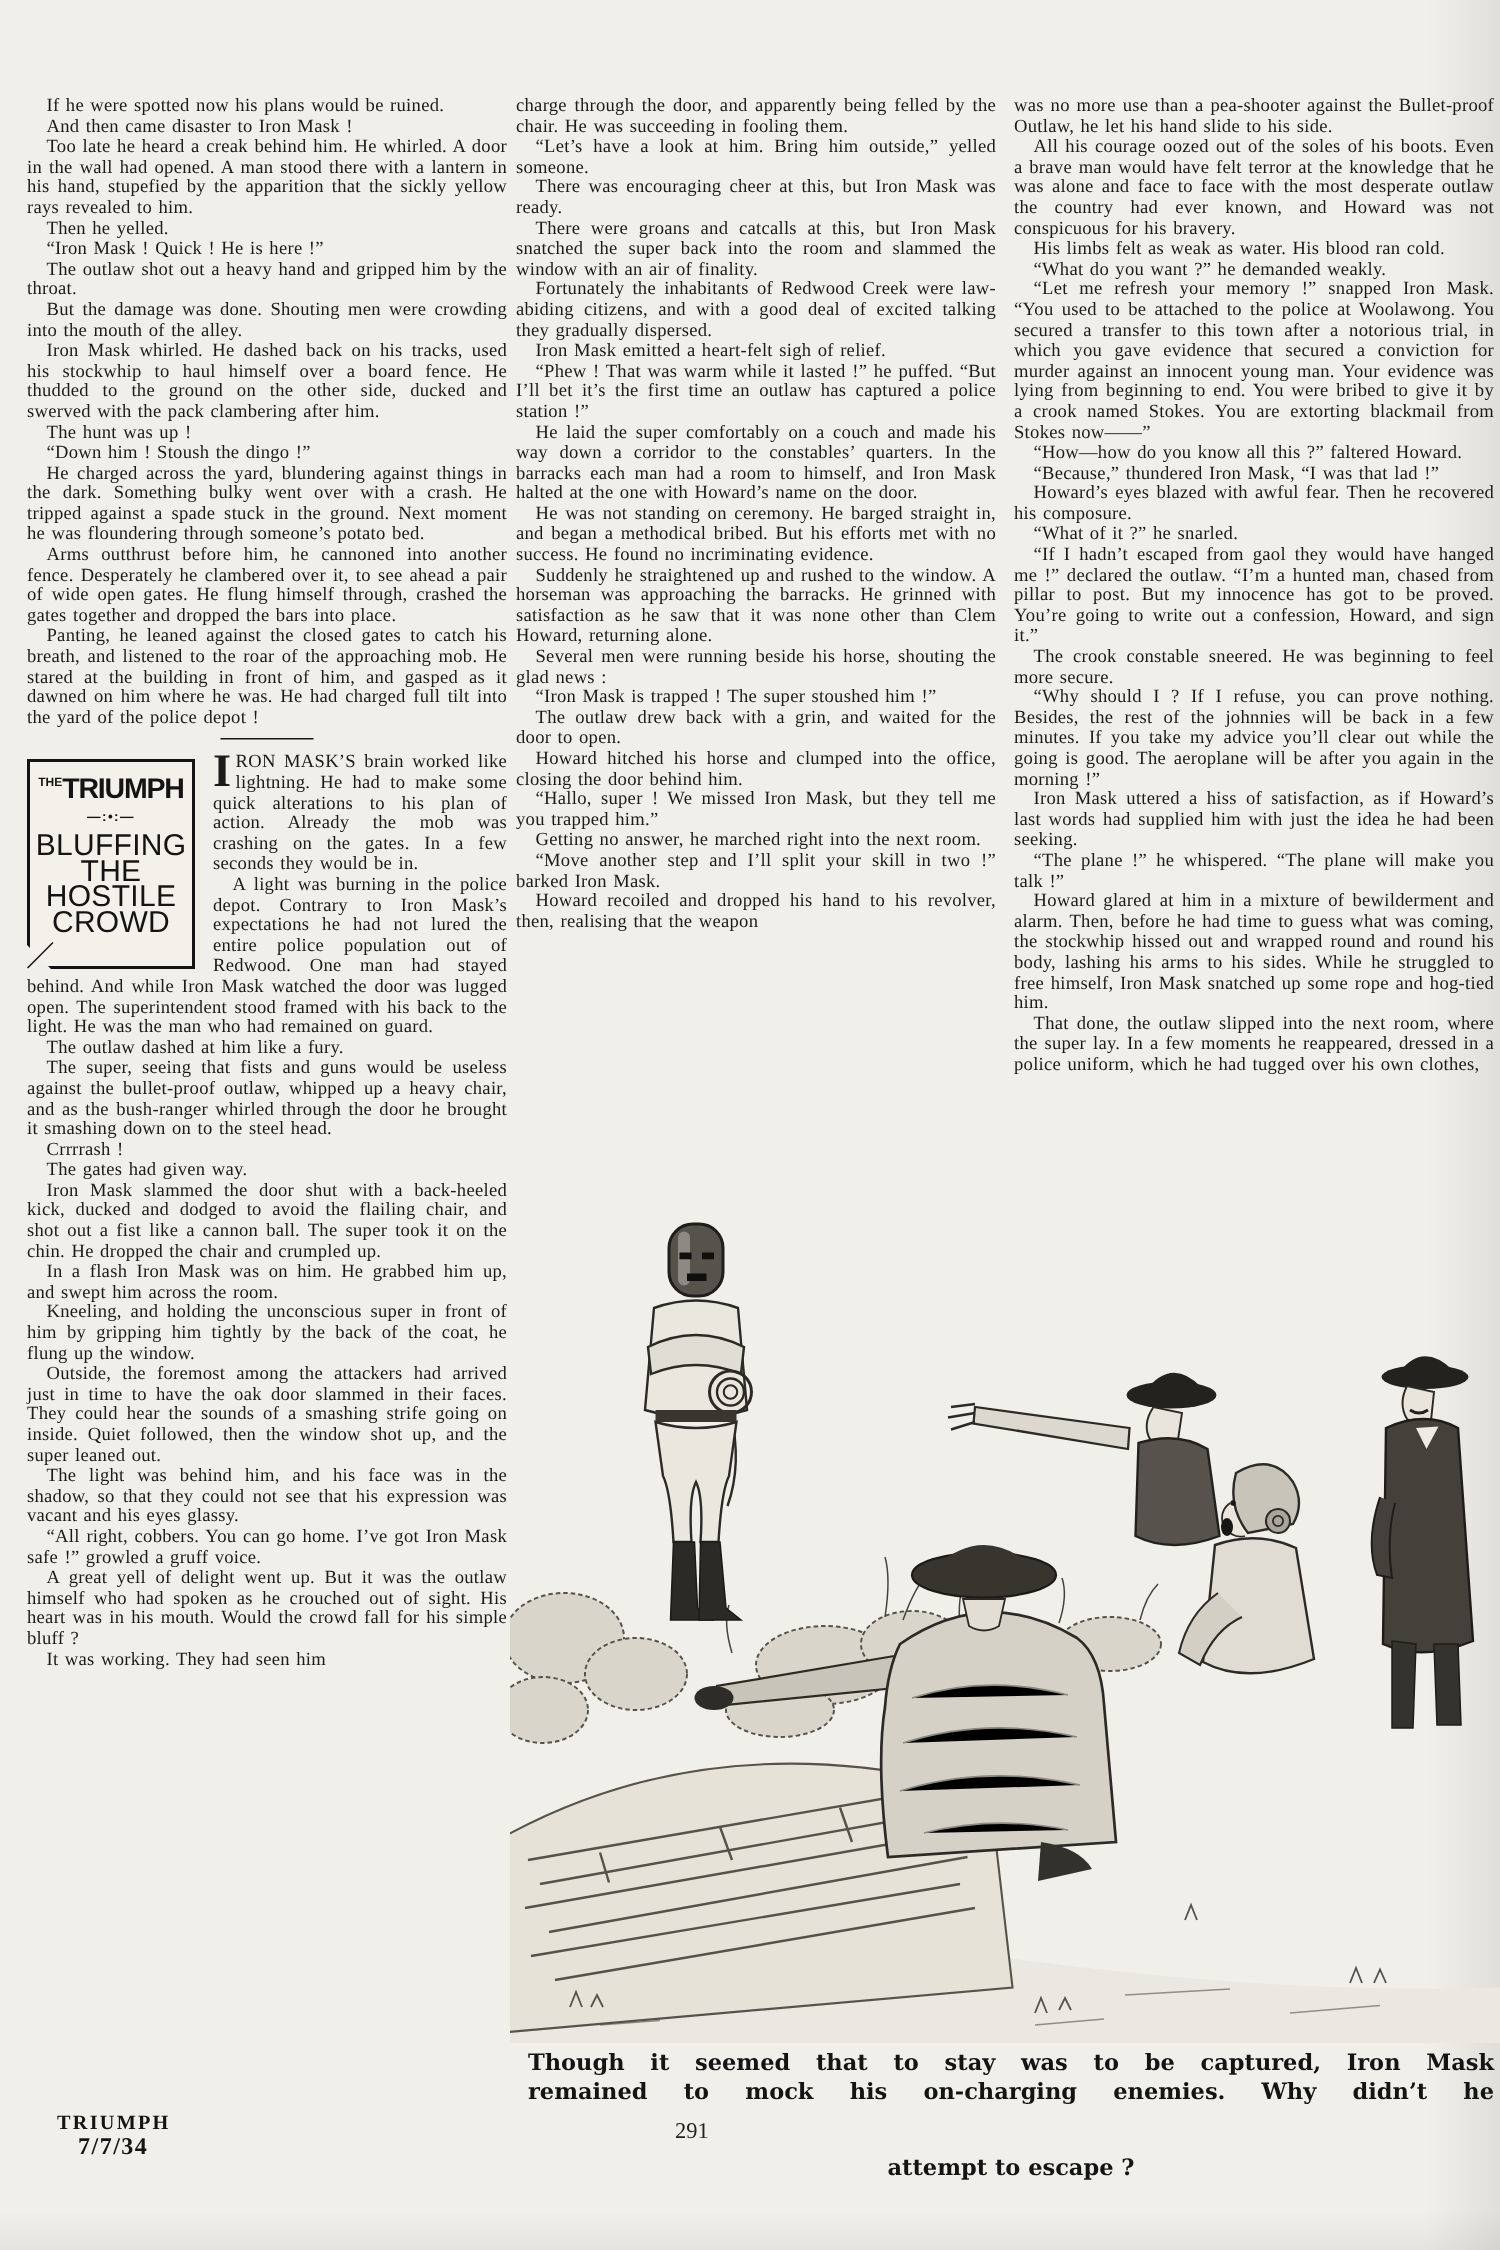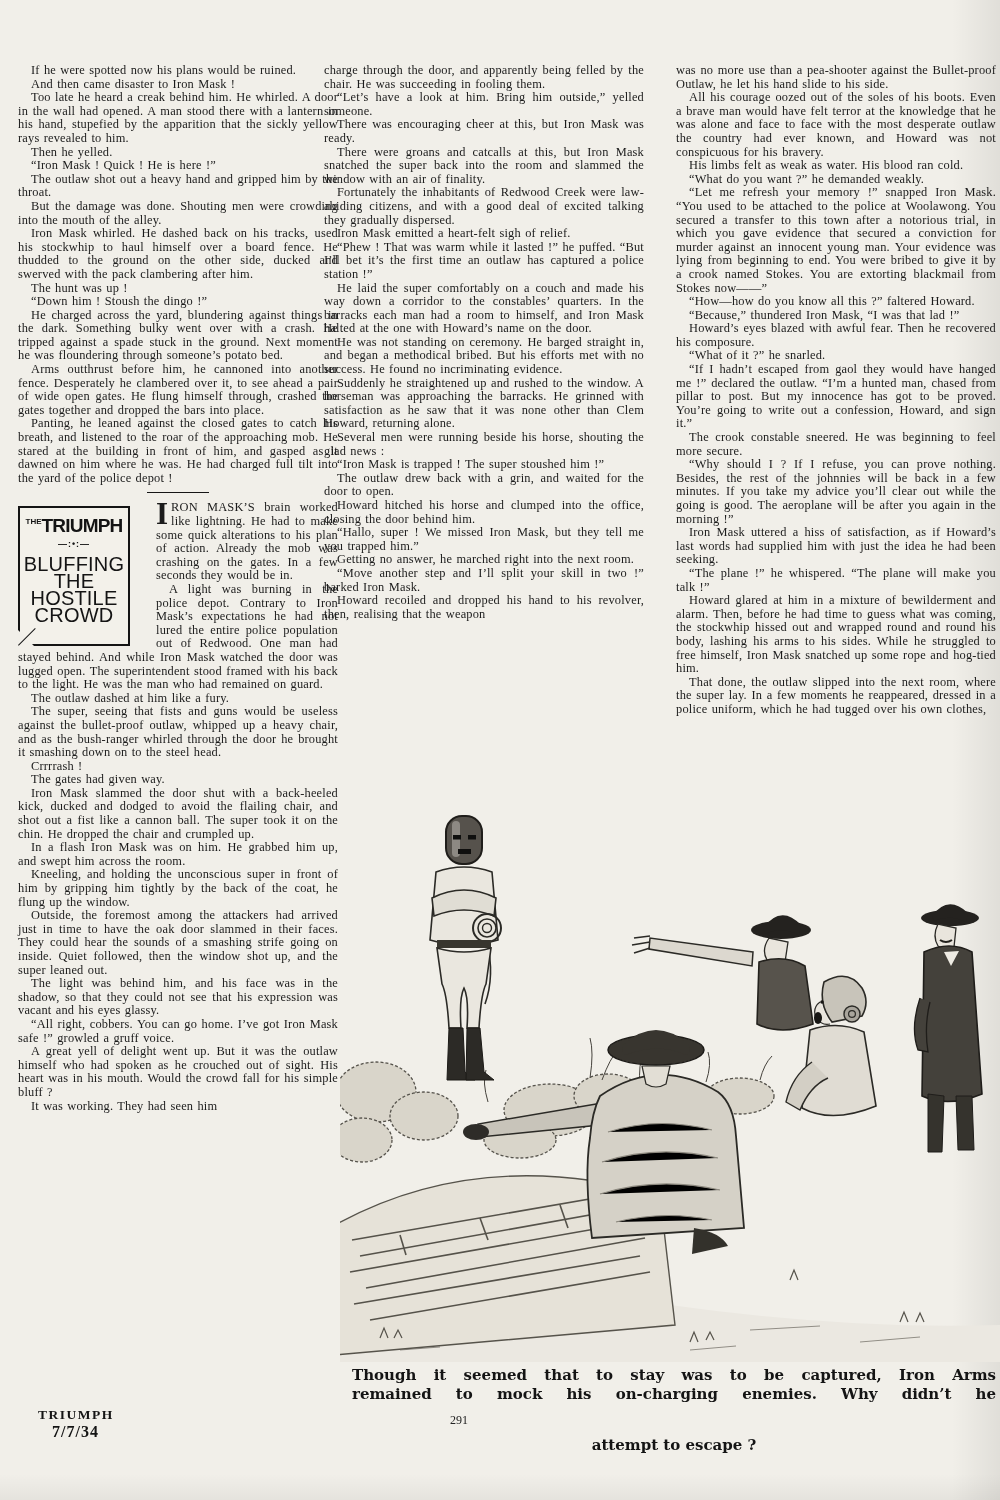--- a/index.html
+++ b/index.html
@@ -14,31 +14,31 @@
     background:linear-gradient(to right, rgba(0,0,0,0) 0%, rgba(0,0,0,0.07) 100%);pointer-events:none;}
   .scan-shade2{position:absolute;left:0;bottom:0;width:100%;height:26px;
     background:linear-gradient(to bottom, rgba(0,0,0,0) 0%, rgba(0,0,0,0.05) 100%);pointer-events:none;}
 
   .col{
     position:absolute;top:64px;width:320px;
     font-size:12.4px;line-height:13.6px;
     text-align:justify;letter-spacing:0.015em;word-spacing:0.08em;
   }
   #col-left{left:18px;}
-  #col-mid{left:324px;}
+  #col-mid{left:344px;}
   #col-right{left:676px;}
   .para{margin:0;text-indent:13px;}
   .para.cont{text-indent:0;}
   [data-cont-first] > p:first-child{text-indent:0;}
 
   .section-divider{width:62px;border:0;border-top:1.6px solid #161616;margin:7px auto 8px auto;}
 
   
   .promo{
-    float:left;width:102px;margin:5px 26px 4px 0;
+    float:left;width:102px;margin:5px 12px 4px 0;
     border:2.5px solid #141414;background:#f3f1ea;
     text-align:center;padding:7px 3px 20px 3px;position:relative;
     font-family:"Liberation Sans", sans-serif;color:#141414;
   }
   .promo .masthead{white-space:nowrap;}
   .promo .the{font-size:8px;font-weight:bold;vertical-align:8px;letter-spacing:0;}
   .promo .title{font-size:19px;font-weight:bold;letter-spacing:-0.8px;}
   .promo .orn{font-size:9px;font-weight:bold;margin:2px 0 4px 0;letter-spacing:1px;}
   .promo .bline{font-size:20px;font-weight:normal;line-height:17px;letter-spacing:0.2px;}
   .promo .curl{
@@ -65,21 +65,21 @@
     position:absolute;left:352px;top:1366px;width:644px;
     font-family:"DejaVu Serif", serif;font-weight:bold;
     font-size:15px;line-height:19px;color:#141414;
   }
   .caption .jl{text-align:justify;text-align-last:justify;}
   .caption .cl{text-align:center;margin-top:32px;}
 
   .footer-left{position:absolute;left:38px;top:1407px;color:#141414;}
   .footer-left .ft-title{font-weight:bold;font-size:13.5px;letter-spacing:1.5px;margin:0;}
   .footer-left .ft-date{font-weight:bold;font-size:16px;letter-spacing:1px;margin:0 0 0 14px;}
-  .page-num{position:absolute;left:450px;top:1413px;font-size:12px;color:#222;}
+  .page-num{position:absolute;left:450px;top:1413px;font-size:15px;color:#222;}
 </style>
 </head>
 <body>
 
 <div class="scan-shade"></div>
 <div class="scan-shade2"></div>
 
 <div class="col" id="col-left">
   <div>
       <p class="para">If he were spotted now his plans would be ruined.</p>
@@ -280,21 +280,21 @@
   <g stroke="#55524a" stroke-width="1.2" fill="none">
     <path d="M40 528 l4 -10 l4 10 m6 0 l4 -8 l4 8"></path>
     <path d="M350 532 l4 -10 l4 10 m8 -2 l4 -8 l4 8"></path>
     <path d="M560 512 l4 -10 l4 10 m8 0 l4 -9 l4 9"></path>
     <path d="M450 470 l4 -10 l4 10"></path>
   </g>
 </svg>
 </div>
 
 <div class="caption">
-  <div class="jl">Though it seemed that to stay was to be captured, Iron Arms</div>
+  <div class="jl">Though it seemed that to stay was to be captured, Iron Mask</div>
   <div class="jl">remained to mock his on-charging enemies.  Why didn’t he</div>
   <div class="cl">attempt to escape ?</div>
 </div>
 
 <div class="footer-left">
   <p class="ft-title">TRIUMPH</p>
   <p class="ft-date">7/7/34</p>
 </div>
 <div class="page-num">291</div>
 

